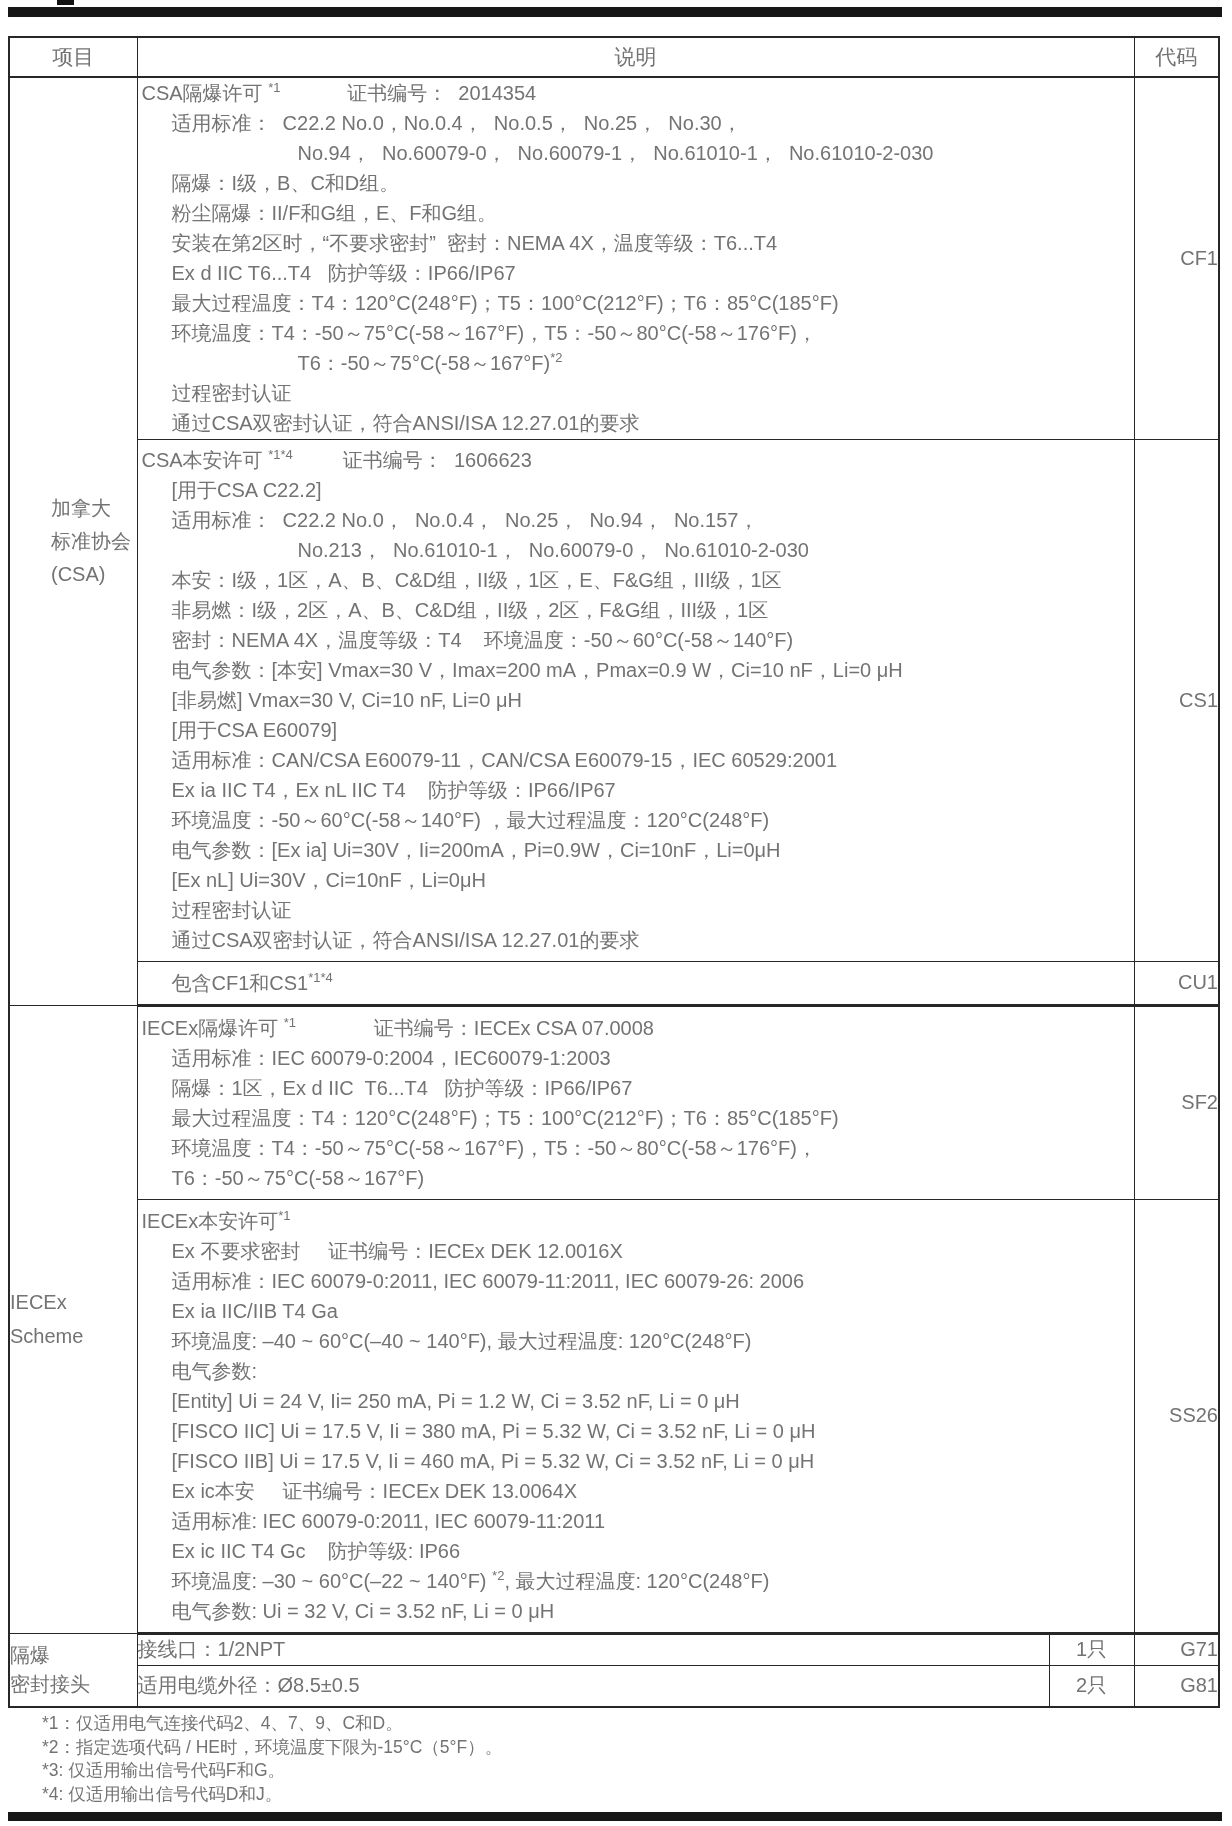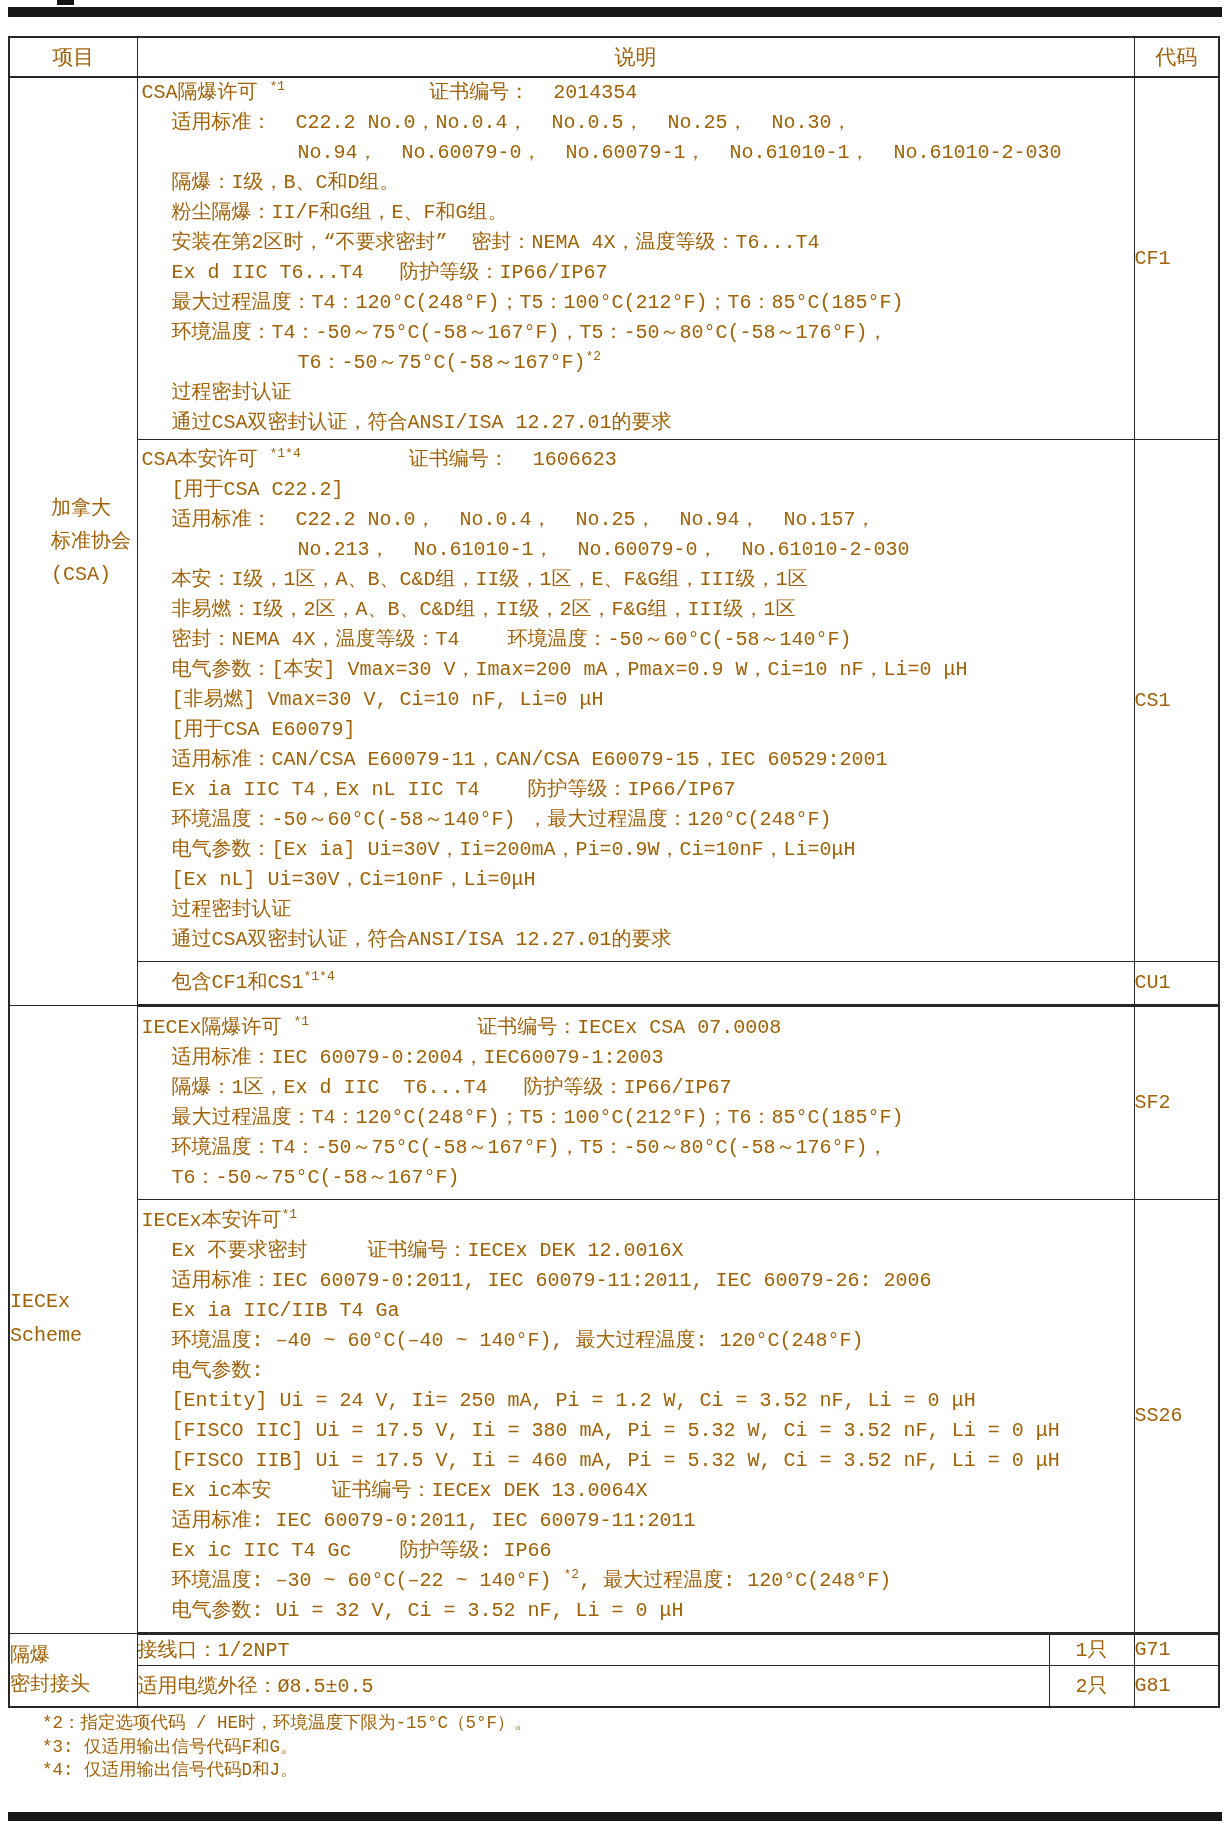--- a/index.html
+++ b/index.html
@@ -1,17 +1,17 @@
 <!DOCTYPE html>
 <html><head>
 <meta charset="utf-8">
 <style>
   html,body{margin:0;padding:0;background:#ffffff;}
   .page{position:relative;width:1232px;height:1826px;background:#ffffff;
-        font-family:Liberation Mono, monospace;color:#a16207;overflow:hidden;}
+        font-family:Liberation Sans, sans-serif;color:#737373;overflow:hidden;}
   .top-mark{position:absolute;left:57px;top:0;width:17px;height:5px;background:#121212;}
   .top-bar{position:absolute;left:8px;top:7px;width:1214px;height:10px;background:#171717;}
   .bottom-bar{position:absolute;left:8px;top:1812px;width:1214px;height:9px;background:#171717;}
 
   table.spec-table{position:absolute;left:8px;top:36px;width:1210px;
         border-collapse:collapse;table-layout:fixed;border:2.6px solid #272727;}
   .spec-table td{border:1.6px solid #272727;font-size:20px;vertical-align:middle;
         padding:0;overflow:hidden;}
   tr.r-hdr{height:40px;}
   tr.r-hdr td{text-align:center;font-size:21px;border-bottom-width:2.6px;}
@@ -32,21 +32,21 @@
   sup{font-size:13px;line-height:0;vertical-align:super;}
 
   .item-cell{font-size:20.5px;}
   .csa-label{vertical-align:top;padding:186px 2px 0 8px;}
   .csa-label div{line-height:33px;white-space:pre;padding-left:41px;}
   .iecex-label{padding-left:8px;}
   .iecex-label div{line-height:34px;white-space:pre;}
   .gland-label{padding-left:6px;margin-left:13px;}
   .gland-label div{line-height:29px;white-space:pre;}
 
-  .code-cell{text-align:left;}
+  .code-cell{text-align:right;}
   .qty-cell{text-align:center;}
   .gland-desc{padding-left:44px;white-space:pre;}
 
   .footnotes{position:absolute;left:42px;top:1712px;font-size:17.5px;}
   .footnotes div{line-height:23.5px;white-space:pre;}
 </style>
 </head>
 <body>
 
 <div class="page">
@@ -169,19 +169,20 @@
 
     <tr class="r-g81">
       <td class="gland-desc">适用电缆外径：Ø8.5±0.5</td>
       <td class="qty-cell">2只</td>
       <td class="code-cell">G81</td>
     </tr>
   </tbody>
     </table>
 
   <div class="footnotes">
+      <div>*1：仅适用电气连接代码2、4、7、9、C和D。</div>
       <div>*2：指定选项代码 / HE时，环境温度下限为-15°C（5°F）。</div>
       <div>*3: 仅适用输出信号代码F和G。</div>
       <div>*4: 仅适用输出信号代码D和J。</div>
     </div>
 
   <div class="bottom-bar"></div>
 </div>
 
 </body></html>

